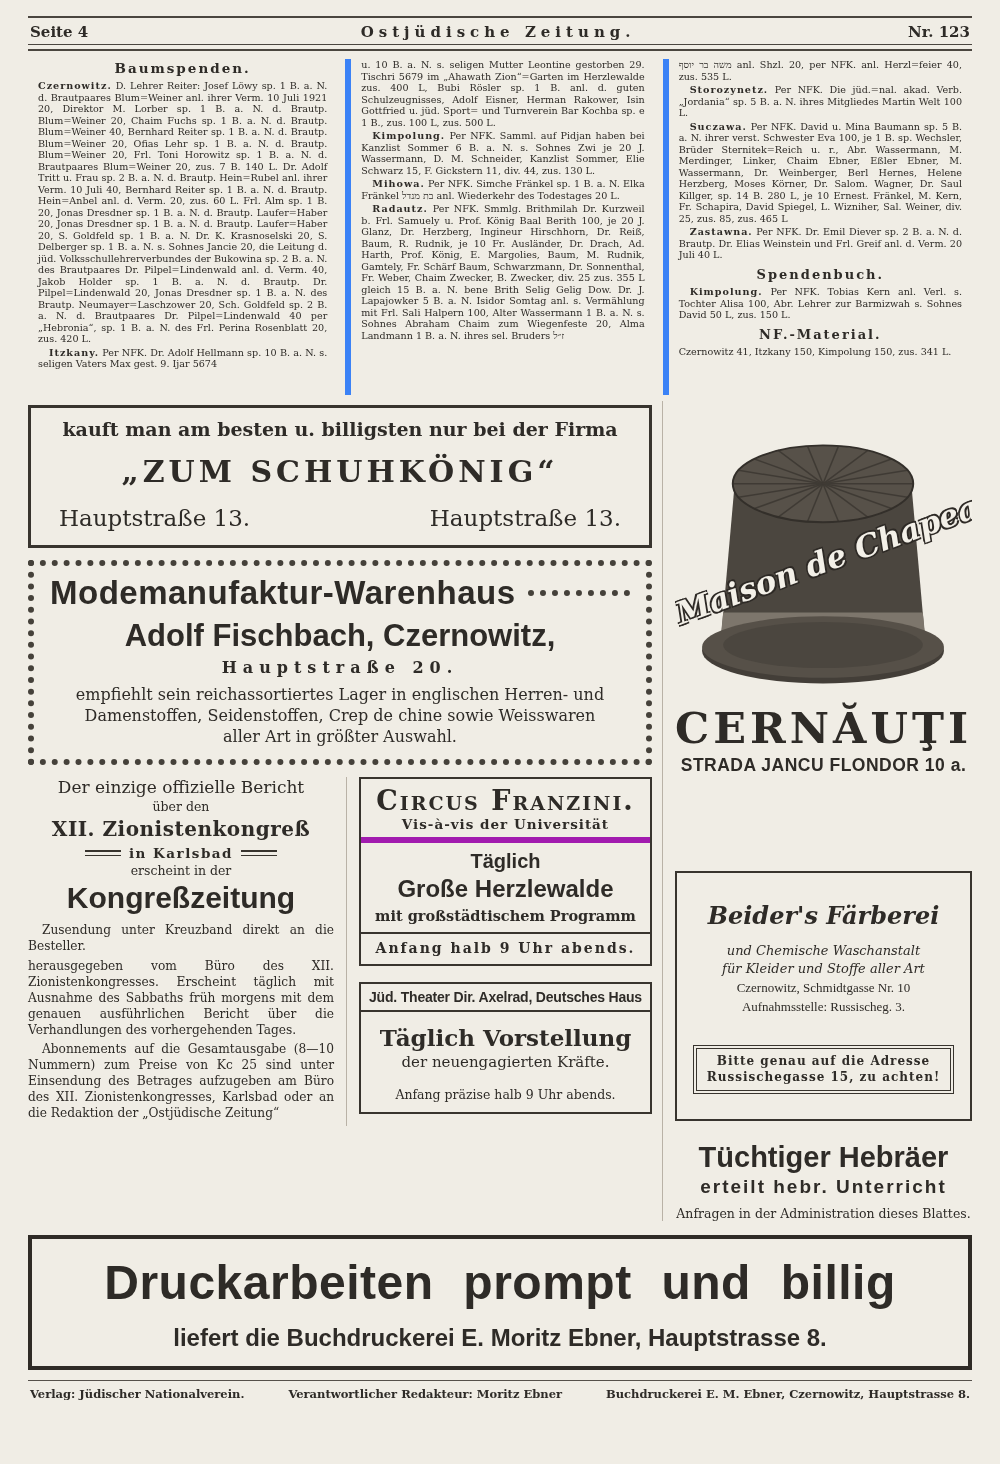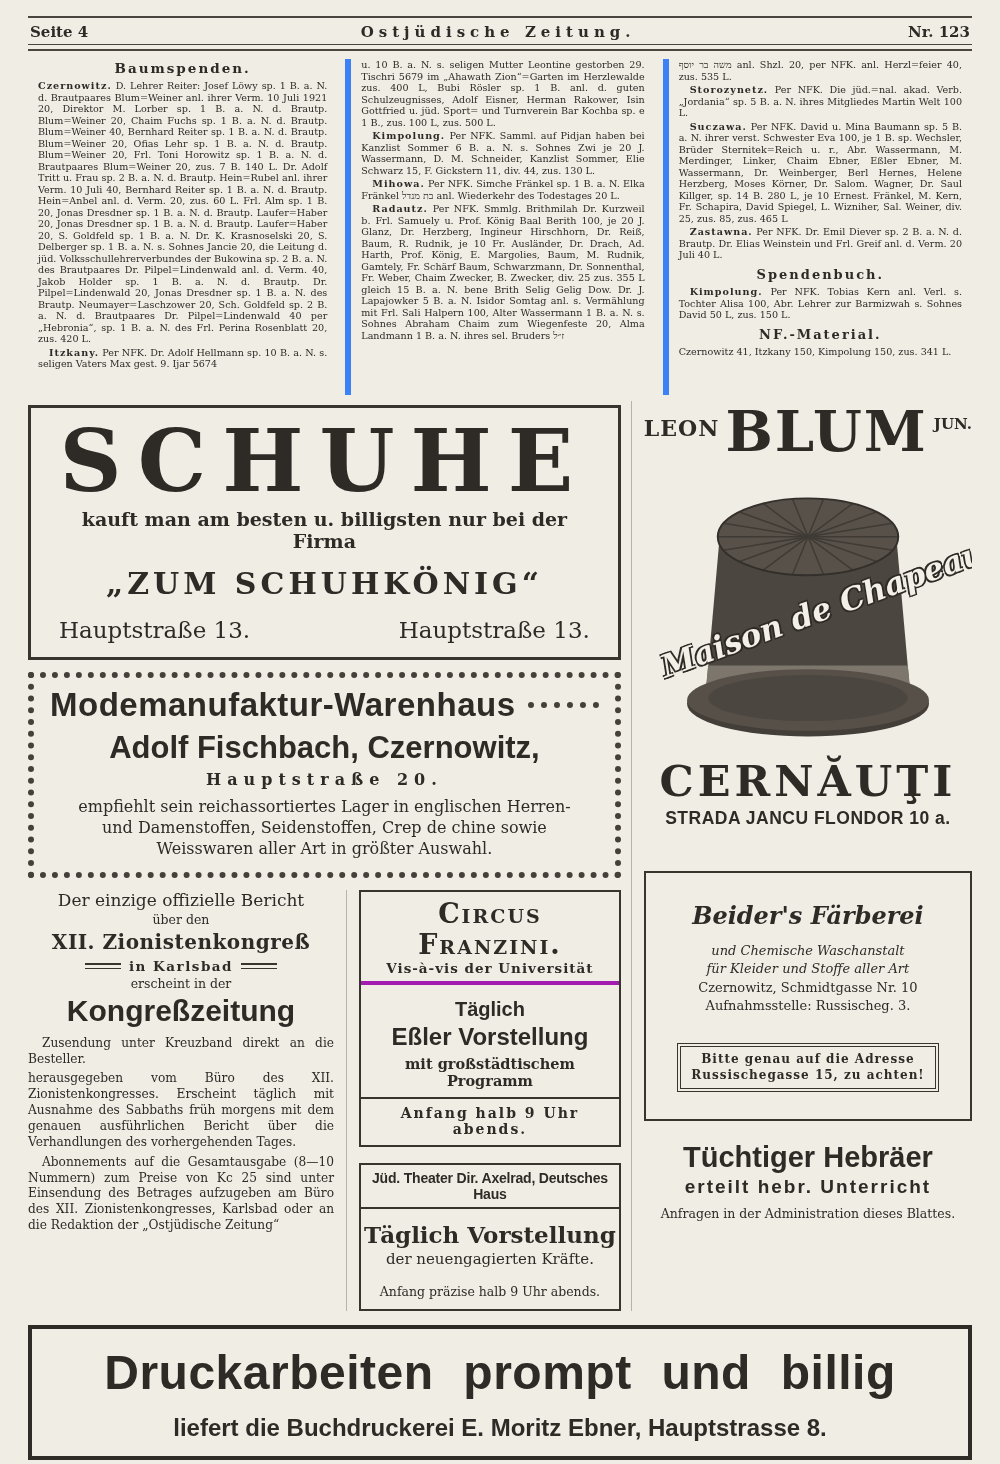--- a/index.html
+++ b/index.html
@@ -49,21 +49,21 @@
   .kg4{font-size:13.5px;letter-spacing:1.5px;}
   .deco-line{width:36px;height:3px;border-top:2px solid #38342e;border-bottom:1px solid #38342e;}
   .kg5{font-size:12.5px;text-align:center;}
   .kg6{font-family:"Liberation Sans",sans-serif;font-weight:bold;font-size:30px;text-align:center;margin:3px 0 8px;}
   .kgbody{font-size:12.2px;line-height:1.3;text-align:justify;margin:0 0 4px;text-indent:14px;}
   .kgbody.noind{text-indent:0;}
   .shows{flex:1;border-left:1px solid #b9b2a6;padding-left:12px;box-sizing:border-box;}
   
   .circus{border:2px solid #38342e;text-align:center;padding-bottom:8px;margin-bottom:16px;}
   .circus-title{font-size:27px;font-weight:bold;font-variant:small-caps;letter-spacing:2px;padding:6px 4px 0;}
-  .circus-sub{font-weight:bold;font-size:13.5px;letter-spacing:1px;padding-bottom:5px;border-bottom:4px solid #a21caf;margin-bottom:13px;}
+  .circus-sub{font-weight:bold;font-size:13.5px;letter-spacing:1px;padding-bottom:5px;border-bottom:6px solid #a21caf;margin-bottom:7px;}
   .circus-l1{font-family:"Liberation Sans",sans-serif;font-weight:bold;font-size:20px;}
   .circus-l2{font-family:"Liberation Sans",sans-serif;font-weight:bold;font-size:24px;margin-top:2px;}
   .circus-l3{font-weight:bold;font-size:14.5px;margin-top:4px;}
   .circus-foot{font-weight:bold;font-size:14px;letter-spacing:2px;border-top:2px solid #38342e;margin-top:8px;padding-top:6px;}
   
   .theater{border:2px solid #38342e;text-align:center;}
   .theater-head{font-family:"Liberation Sans",sans-serif;font-weight:bold;font-size:14px;letter-spacing:-0.2px;
                 padding:5px 2px;border-bottom:2px solid #38342e;}
   .theater-l1{font-size:23px;font-weight:bold;margin-top:12px;}
   .theater-l2{font-size:15px;margin-top:2px;}
@@ -77,21 +77,21 @@
   .blum-hat{position:relative;width:250px;margin:2px auto 0;}
   .blum-banner{position:absolute;left:-32px;top:128px;width:360px;transform:rotate(-20deg);
                font-size:31px;font-weight:bold;font-style:italic;color:#f3f0e8;white-space:nowrap;
                text-shadow:-1.5px -1.5px 0 #2e2a26,1.5px -1.5px 0 #2e2a26,-1.5px 1.5px 0 #2e2a26,1.5px 1.5px 0 #2e2a26;}
   .blum-city{font-size:43px;font-weight:bold;letter-spacing:4px;margin-top:4px;}
   .blum-street{font-family:"Liberation Sans",sans-serif;font-size:17.5px;font-weight:bold;letter-spacing:0.5px;margin-top:2px;}
   
   .beider{border:2px solid #38342e;padding:28px 12px 16px;text-align:center;margin:14px 0 16px;min-height:250px;box-sizing:border-box;}
   .beider-title{font-size:24px;font-weight:bold;font-style:italic;margin-bottom:12px;}
   .beider-sub{font-size:13px;font-style:italic;line-height:1.35;}
-  .beider-addr{font-size:13px;margin-top:3px;}
+  .beider-addr{font-size:13px;margin-top:3px;font-family:Liberation Serif, serif;}
   .beider-note{border:4px double #38342e;display:inline-block;padding:5px 10px;margin-top:30px;
                font-size:12px;font-weight:bold;line-height:1.3;}
   .beider-note span{display:block;letter-spacing:1px;}
   
   .hebraer{text-align:center;padding-top:4px;}
   .heb1{font-family:"Liberation Sans",sans-serif;font-weight:bold;font-size:29px;}
   .heb2{font-family:"Liberation Sans",sans-serif;font-weight:bold;font-size:19px;letter-spacing:2px;margin-top:2px;}
   .heb3{font-size:12.5px;margin-top:8px;}
   
   .druck{border:4px solid #2f2b26;margin:14px 0 10px;padding:16px 20px 14px;text-align:center;}
@@ -135,21 +135,20 @@
       <p class="news-p"><b class="plead">Kimpolung.</b> <span>Per NFK. Tobias Kern anl. Verl. s. Tochter Alisa 100, Abr. Lehrer zur Barmizwah s. Sohnes David 50 L, zus. 150 L.</span></p>
       <h2 class="news-h small">NF.-Material.</h2>
       <p class="news-p noindent"><span>Czernowitz 41, Itzkany 150, Kimpolung 150, zus. 341 L.</span></p>
     </div>
   </section>
 
   <section class="ads">
     <div class="ads-left">
 
       <div class="schuhe">
-        <div class="schuhe-title">SCHUHE</div>
         <div class="schuhe-line1">kauft man am besten u. billigsten nur bei der Firma</div>
         <div class="schuhe-line2">„ZUM SCHUHKÖNIG“</div>
         <div class="schuhe-addr">
           <span>Hauptstraße 13.</span>
           <span>Hauptstraße 13.</span>
         </div>
       </div>
 
       <div class="mode">
         <div class="mode-titlerow">
@@ -175,43 +174,38 @@
           <div class="kg6">Kongreßzeitung</div>
           <p class="kgbody">Zusendung unter Kreuzband direkt an die Besteller.</p>
           <p class="kgbody noind">herausgegeben vom Büro des XII. Zionistenkongresses. Erscheint täglich mit Ausnahme des Sabbaths früh morgens mit dem genauen ausführlichen Bericht über die Verhandlungen des vorhergehenden Tages.</p>
           <p class="kgbody">Abonnements auf die Gesamtausgabe (8—10 Nummern) zum Preise von Kc 25 sind unter Einsendung des Betrages aufzugeben am Büro des XII. Zionistenkongresses, Karlsbad oder an die Redaktion der „Ostjüdische Zeitung“</p>
         </div>
         <div class="shows">
           <div class="circus">
             <div class="circus-title">Circus Franzini.</div>
             <div class="circus-sub">Vis-à-vis der Universität</div>
             <div class="circus-l1">Täglich</div>
-            <div class="circus-l2">Eßler Vorstellung</div>
+            <div class="circus-l2">Große Herzlewalde</div>
             <div class="circus-l3">mit großstädtischem Programm</div>
             <div class="circus-foot">Anfang halb 9 Uhr abends.</div>
           </div>
           <div class="theater">
             <div class="theater-head">Jüd. Theater Dir. Axelrad, Deutsches Haus</div>
             <div class="theater-l1">Täglich Vorstellung</div>
             <div class="theater-l2">der neuengagierten Kräfte.</div>
             <div class="theater-foot">Anfang präzise halb 9 Uhr abends.</div>
           </div>
         </div>
       </div>
 
     </div>
 
     <div class="ads-right">
 
       <div class="blum">
-        <div class="blum-brand">
-          <span class="brand-left">LEON</span>
-          <span class="brand-main">BLUM</span>
-          <span class="brand-right">JUN.</span>
-        </div>
         <div class="blum-hat">
           <svg viewBox="0 0 260 300" width="250" height="288" aria-hidden="true">
             <path d="M38,80 L222,80 L236,238 L24,238 Z" fill="#4b463f"></path>
             <ellipse cx="130" cy="80" rx="94" ry="40" fill="#575149"></ellipse>
             <g stroke="#332f2a" stroke-width="1.6" opacity="0.65">
               <line x1="130" y1="80" x2="224" y2="80"></line>
                 <line x1="130" y1="80" x2="218" y2="94"></line>
               <line x1="130" y1="80" x2="202" y2="106"></line>
                 <line x1="130" y1="80" x2="177" y2="115"></line>
               <line x1="130" y1="80" x2="146" y2="119"></line>

